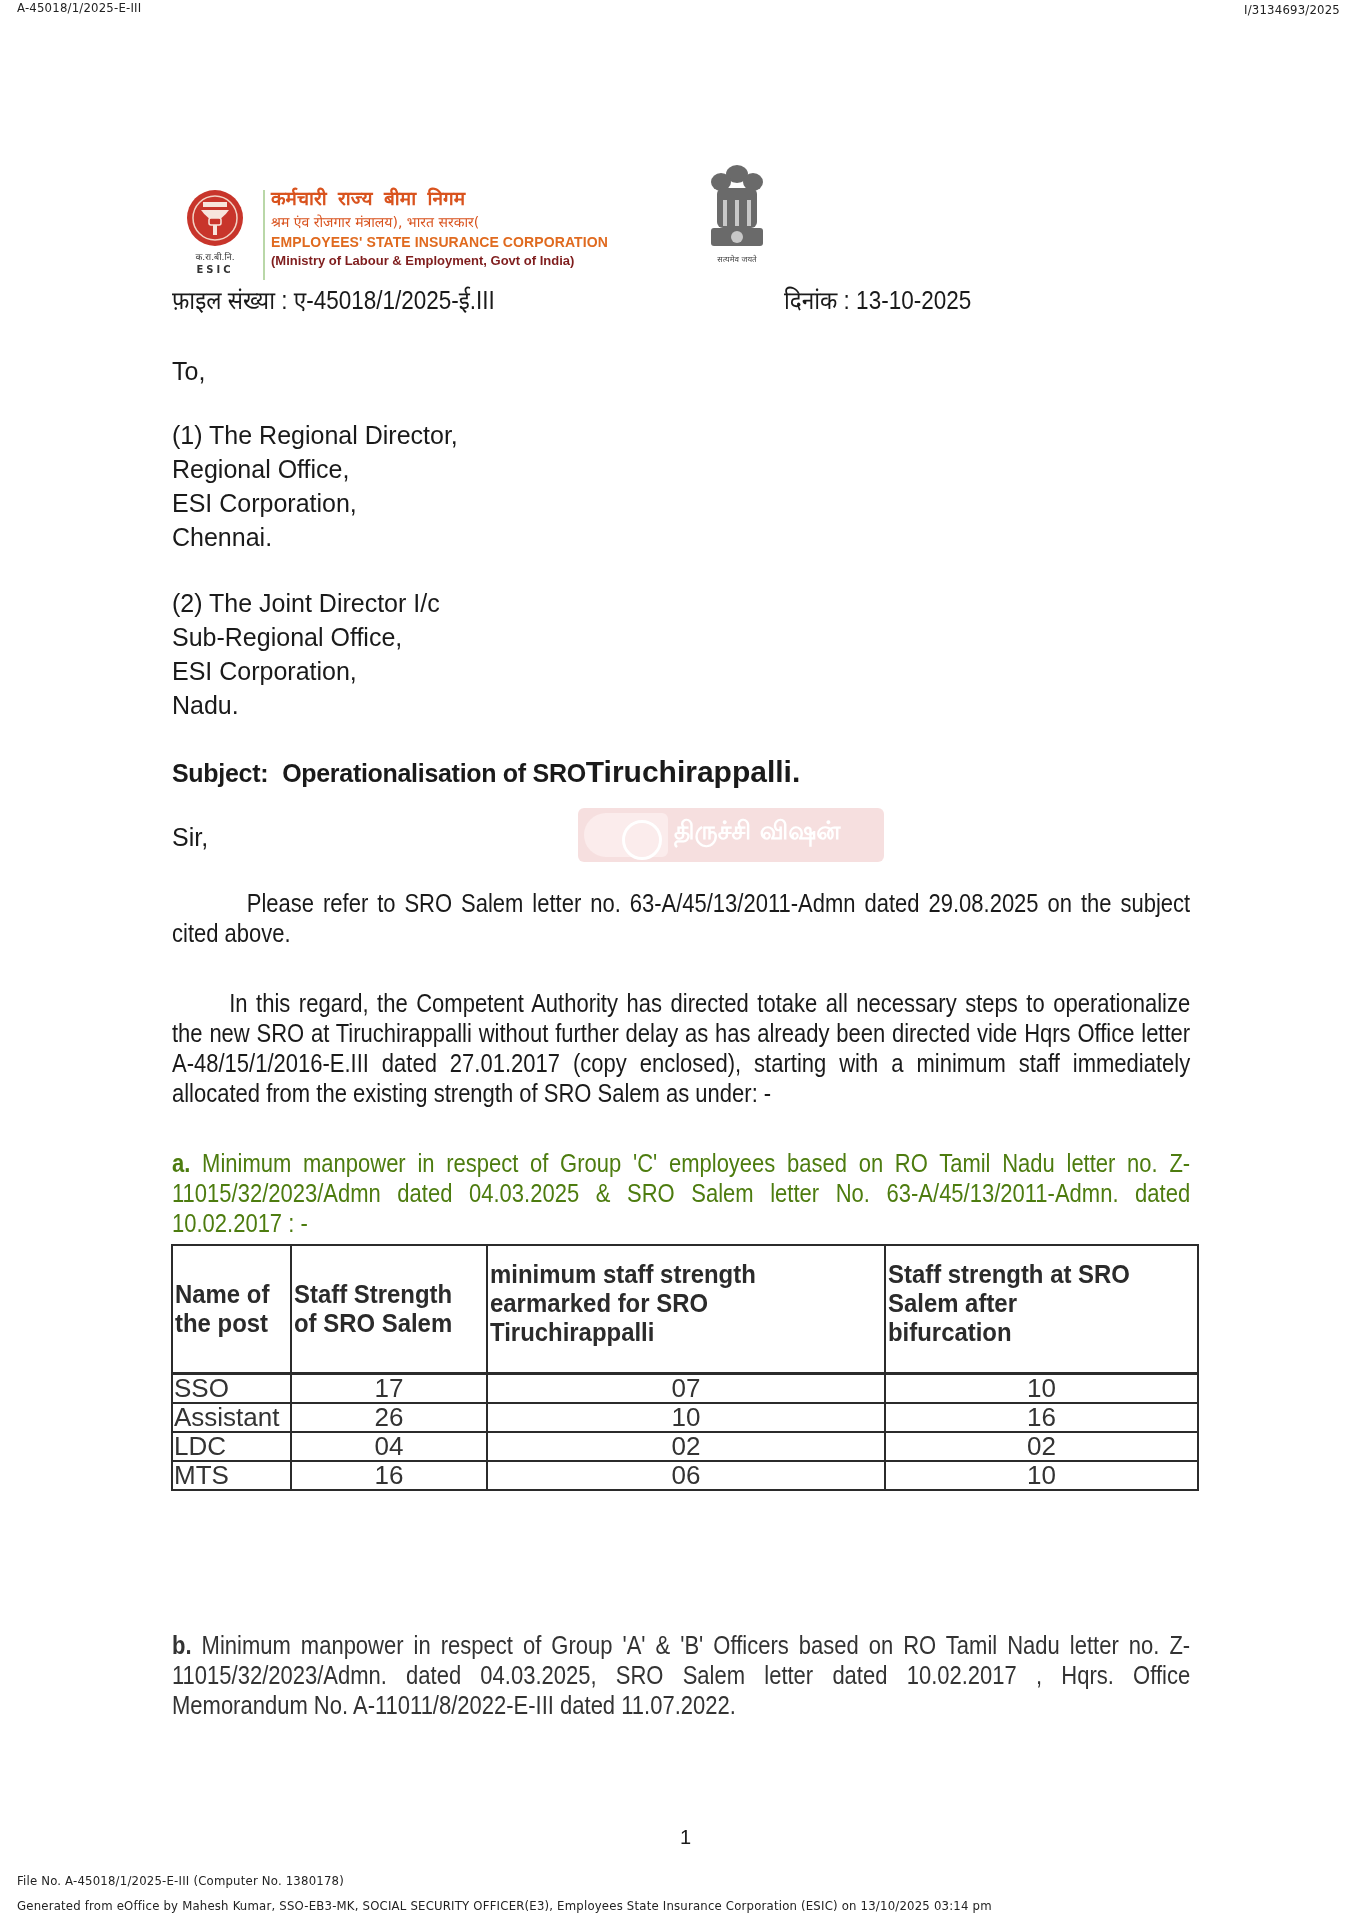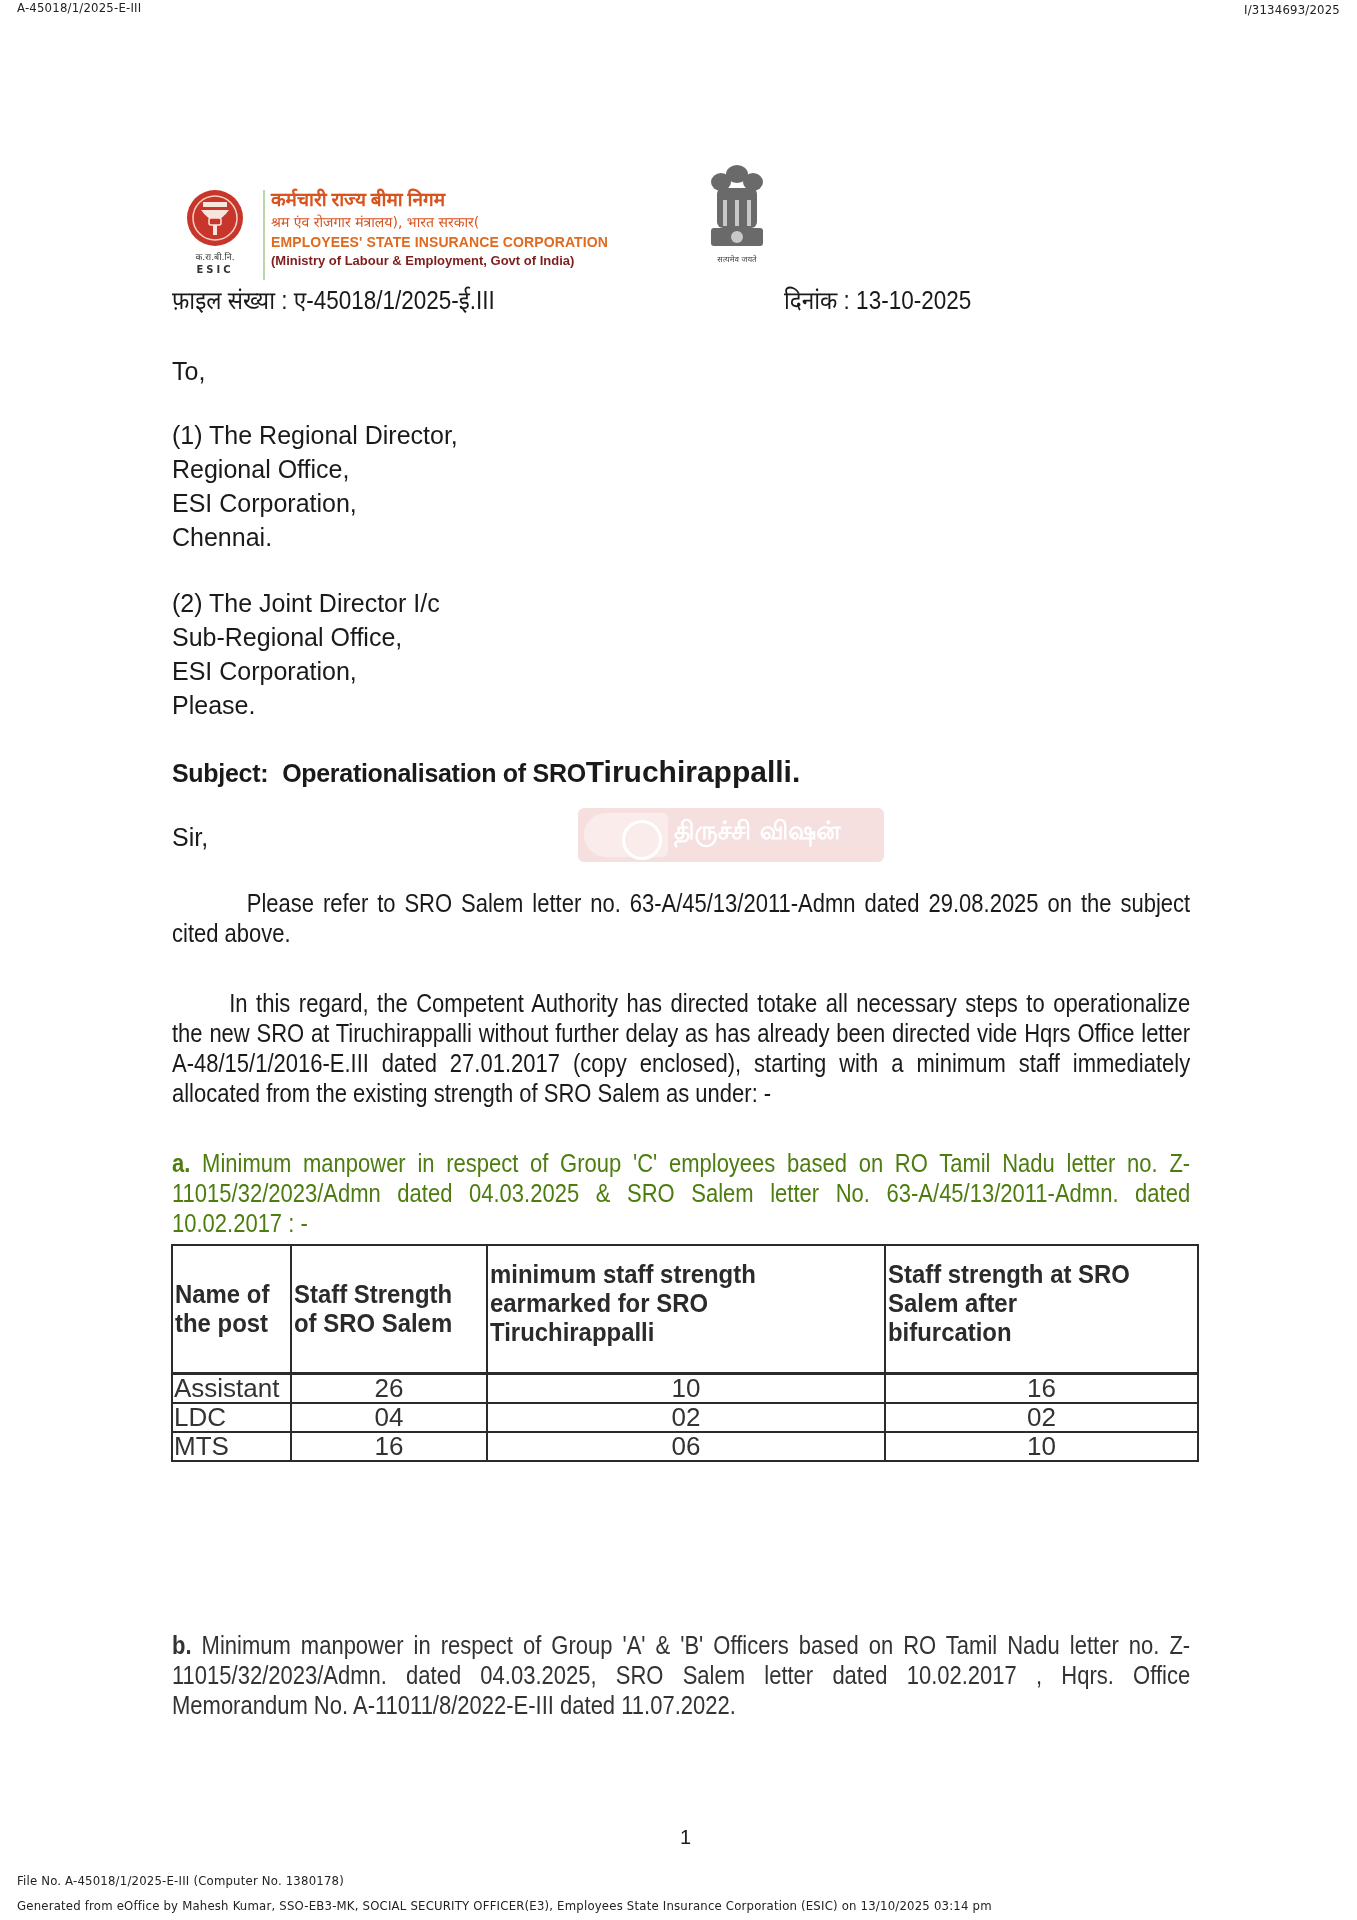--- a/index.html
+++ b/index.html
@@ -10,21 +10,21 @@
     .abs { position: absolute; }
     .stamp { font-family: "DejaVu Sans Condensed", "DejaVu Sans", sans-serif; font-size: 13px; color: #222; letter-spacing: 0.2px; }
     #file-top-left { left: 17px; top: 0; }
     #file-top-right { right: 17px; top: 2px; }
 
     
     #letterhead { left: 175px; top: 180px; width: 1010px; height: 105px; }
     #esic-logo { position: absolute; left: 4px; top: 8px; width: 72px; height: 90px; }
     #lh-divider { position: absolute; left: 88px; top: 10px; width: 2px; height: 90px; background: #b9d7a8; }
     #lh-org { position: absolute; left: 96px; top: 8px; }
-    .lh-hindi-title { font-family: Liberation Serif, serif; font-size: 19px; color: #d9531e; font-weight: bold; line-height: 24px; }
+    .lh-hindi-title { font-family: Liberation Mono, monospace; font-size: 19px; color: #d9531e; font-weight: bold; line-height: 24px; }
     .lh-hindi-sub { font-family: "DejaVu Sans", sans-serif; font-size: 14px; color: #d9531e; line-height: 20px; }
     .lh-en-title { font-size: 14px; font-weight: bold; color: #e06a1f; line-height: 20px; letter-spacing: 0.1px; }
     .lh-en-sub { font-size: 13px; font-weight: bold; color: #7f1d1d; line-height: 17px; }
     #emblem { position: absolute; left: 528px; top: -20px; width: 68px; height: 112px; }
     #lh-address { position: absolute; left: 632px; top: 10px; }
     .addr-hindi { font-family: "DejaVu Sans", sans-serif; font-size: 15px; font-weight: bold; color: #222; line-height: 22px; }
     .addr-en { font-size: 13px; font-weight: bold; color: #222; line-height: 22px; }
     .addr-en .ul { text-decoration: underline; text-decoration-color: #d44; text-decoration-style: wavy; text-decoration-thickness: 1px; }
     .addr-web a { color: #2366c4; text-decoration: none; }
 
@@ -128,21 +128,21 @@
 <div id="recipient-1" class="abs body-text">
   <div>(1) The Regional Director,</div>
   <div>Regional Office,</div>
   <div>ESI Corporation,</div>
   <div>Chennai.</div>
 </div>
 <div id="recipient-2" class="abs body-text">
   <div>(2) The Joint Director I/c</div>
   <div>Sub-Regional Office,</div>
   <div>ESI Corporation,</div>
-  <div>Please.</div>
+  <div>Nadu.</div>
 </div>
 
 <div id="subject" class="abs">
   <span class="subj-bold">Subject:</span>&nbsp;
   <span class="subj-bold">Operationalisation of SRO</span><span class="subj-place">Tiruchirappalli.</span>
 </div>
 
 <div id="watermark" class="abs">
   <div class="wm-badge">
     <div class="wm-circle"></div>
@@ -164,20 +164,26 @@
 
 <table id="staff-table" class="abs">
   <tbody>
       <tr class="hdr">
     <th class="col-name"><span class="h-inner"><span>Name of</span><br><span>the post</span></span></th>
     <th class="col-sal"><span class="h-inner"><span>Staff Strength</span><br><span>of SRO Salem</span></span></th>
     <th class="col-min"><span class="h-inner"><span>minimum staff strength</span><br><span>earmarked for SRO</span><br><span>Tiruchirappalli</span></span></th>
     <th class="col-after"><span class="h-inner"><span>Staff strength at SRO</span><br><span>Salem after</span><br><span>bifurcation</span></span></th>
   </tr>
   <tr>
+    <td class="c-name">SSO</td>
+    <td class="c-num">17</td>
+    <td class="c-num">07</td>
+    <td class="c-num">10</td>
+  </tr>
+  <tr>
     <td class="c-name">Assistant</td>
     <td class="c-num">26</td>
     <td class="c-num">10</td>
     <td class="c-num">16</td>
   </tr>
   <tr>
     <td class="c-name">LDC</td>
     <td class="c-num">04</td>
     <td class="c-num">02</td>
     <td class="c-num">02</td>

